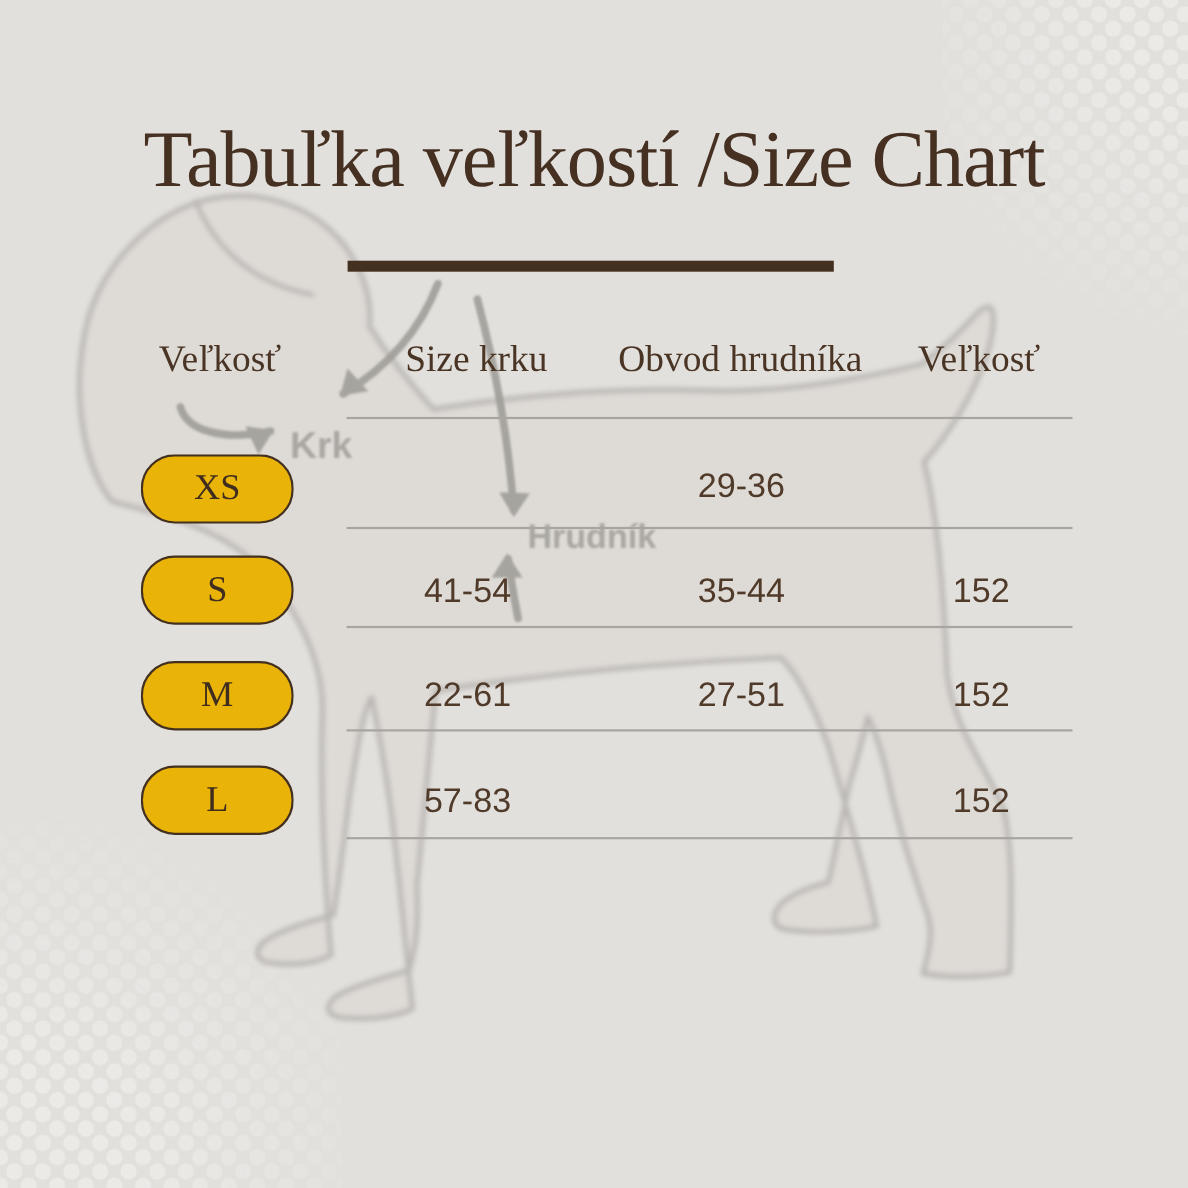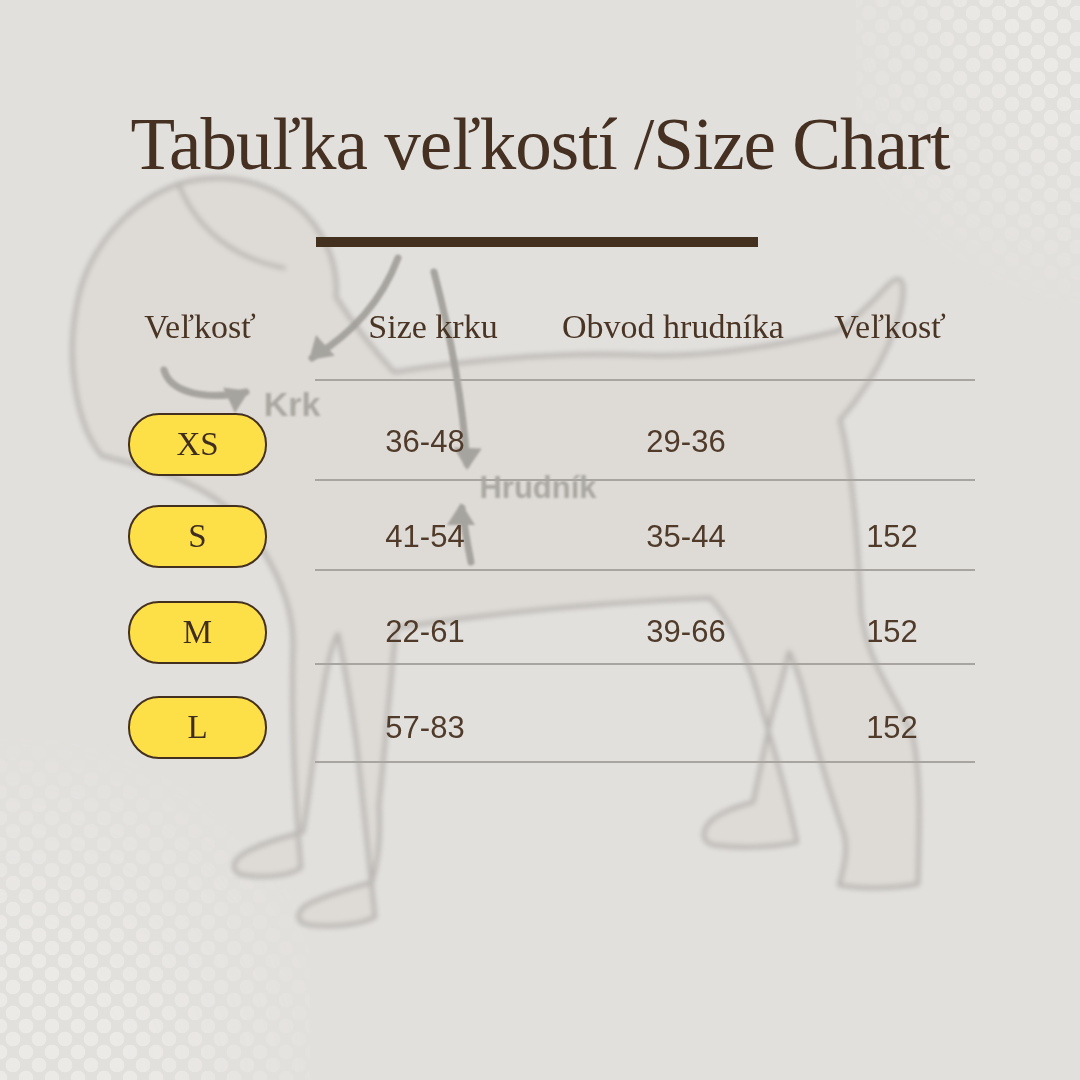--- a/index.html
+++ b/index.html
@@ -66,36 +66,36 @@
   
   .hline{position:absolute;left:315px;width:660px;height:2px;background:#a8a5a1;}
   .l0{top:379px;}
   .l1{top:479px;}
   .l2{top:569px;}
   .l3{top:663px;}
   .l4{top:761px;}
   
   .pill{
     position:absolute;left:128px;width:139px;height:63px;
-    background:#fde047;border:2.5px solid #43301f;border-radius:31px;
+    background:#eab308;border:2.5px solid #43301f;border-radius:31px;
     box-sizing:border-box;
     display:flex;align-items:center;justify-content:center;
     font-family:"Liberation Serif",serif;font-size:33px;color:#3f2d1f;
   }
   .p0{top:413px;}
   .p1{top:505px;}
   .p2{top:601px;}
   .p3{top:696px;}
   
   .cell{
     position:absolute;height:36px;line-height:36px;text-align:center;
     font-family:"Liberation Sans",sans-serif;font-size:31px;color:#503a29;
   }
   .c-neck{left:315px;width:220px;}
-  .c-chest{left:576px;width:220px;}
+  .c-chest{left:564px;width:220px;}
   .c-lead{left:782px;width:220px;}
   .r0{top:424px;}
   .r1{top:519px;}
   .r2{top:614px;}
   .r3{top:710px;}
   
   .footnote{
     position:absolute;left:107px;top:932px;
     font-family:"Liberation Sans",sans-serif;font-size:28px;color:#46372c;
   }
@@ -187,29 +187,28 @@
   <div class="pill p1">
       <span>S</span>
     </div>
   <div class="pill p2">
       <span>M</span>
     </div>
   <div class="pill p3">
       <span>L</span>
     </div>
 
-  <div class="cell c-neck r0">36-48</div>
   <div class="cell c-chest r0">29-36</div>
   <div class="cell c-lead r0"></div>
 
   <div class="cell c-neck r1">41-54</div>
   <div class="cell c-chest r1">35-44</div>
   <div class="cell c-lead r1">152</div>
 
   <div class="cell c-neck r2">22-61</div>
-  <div class="cell c-chest r2">39-66</div>
+  <div class="cell c-chest r2">27-51</div>
   <div class="cell c-lead r2">152</div>
 
   <div class="cell c-neck r3">57-83</div>
   <div class="cell c-lead r3">152</div>
 
 
 </div>
 
 </body></html>

